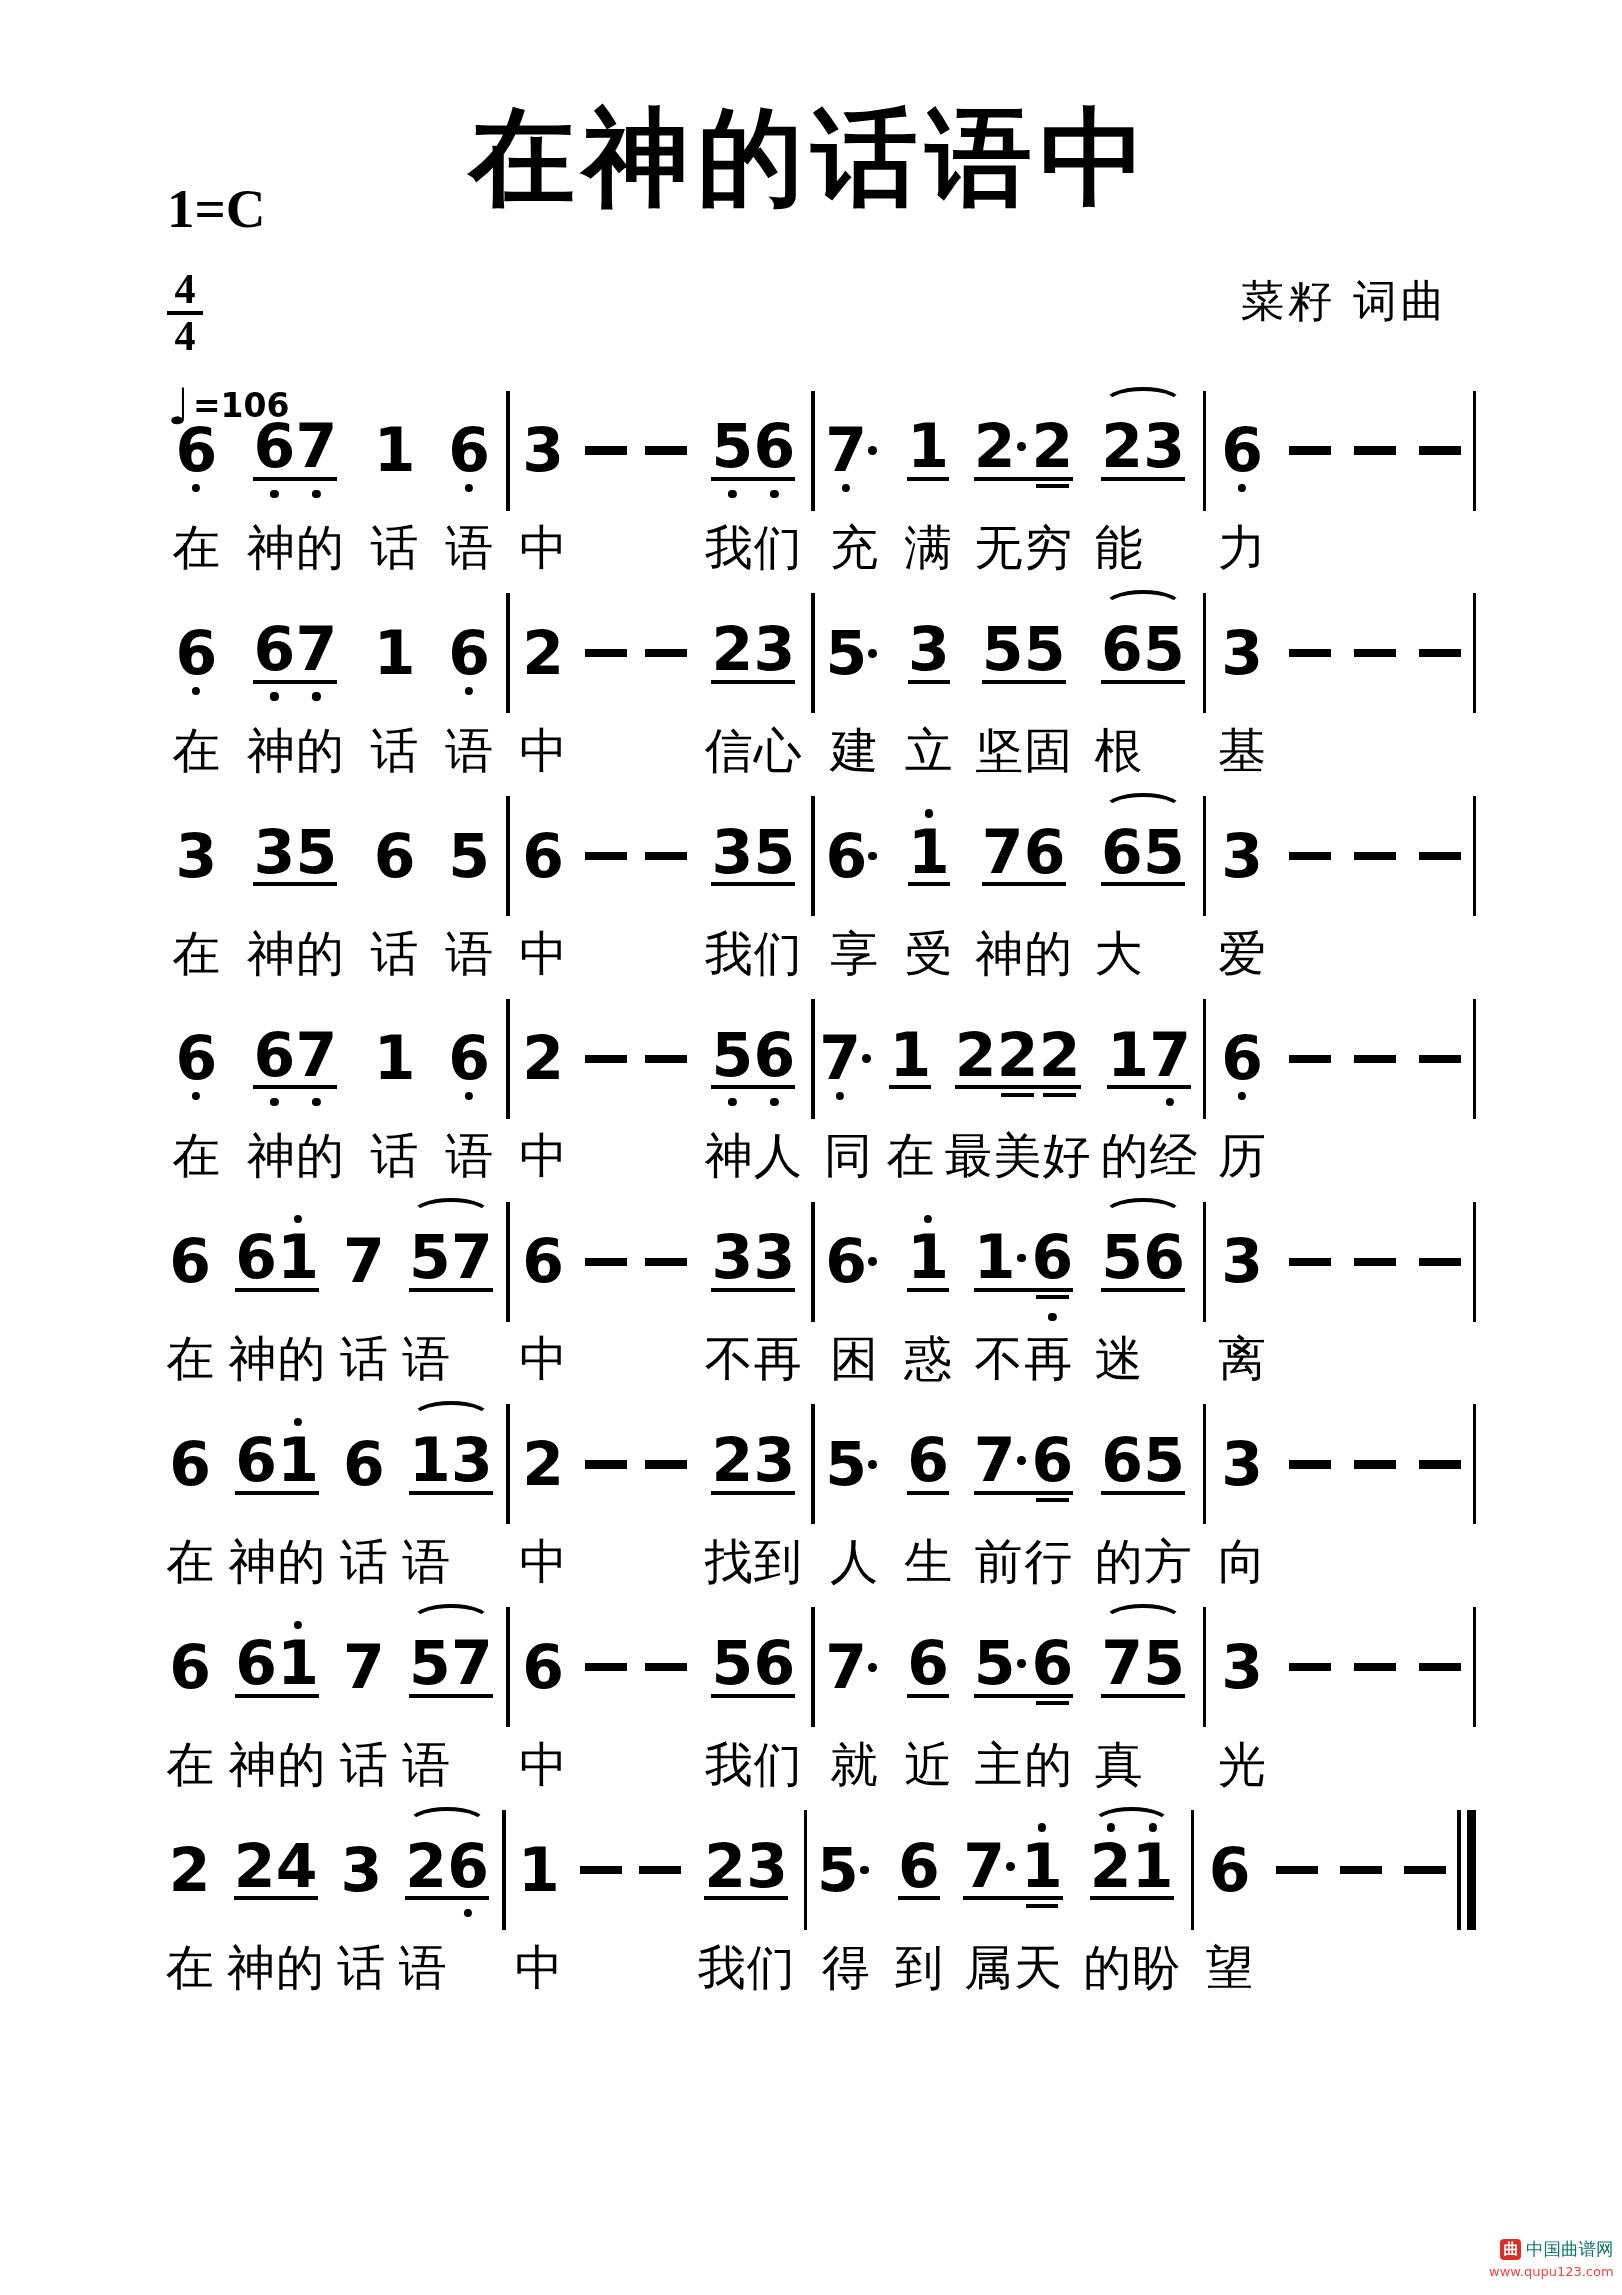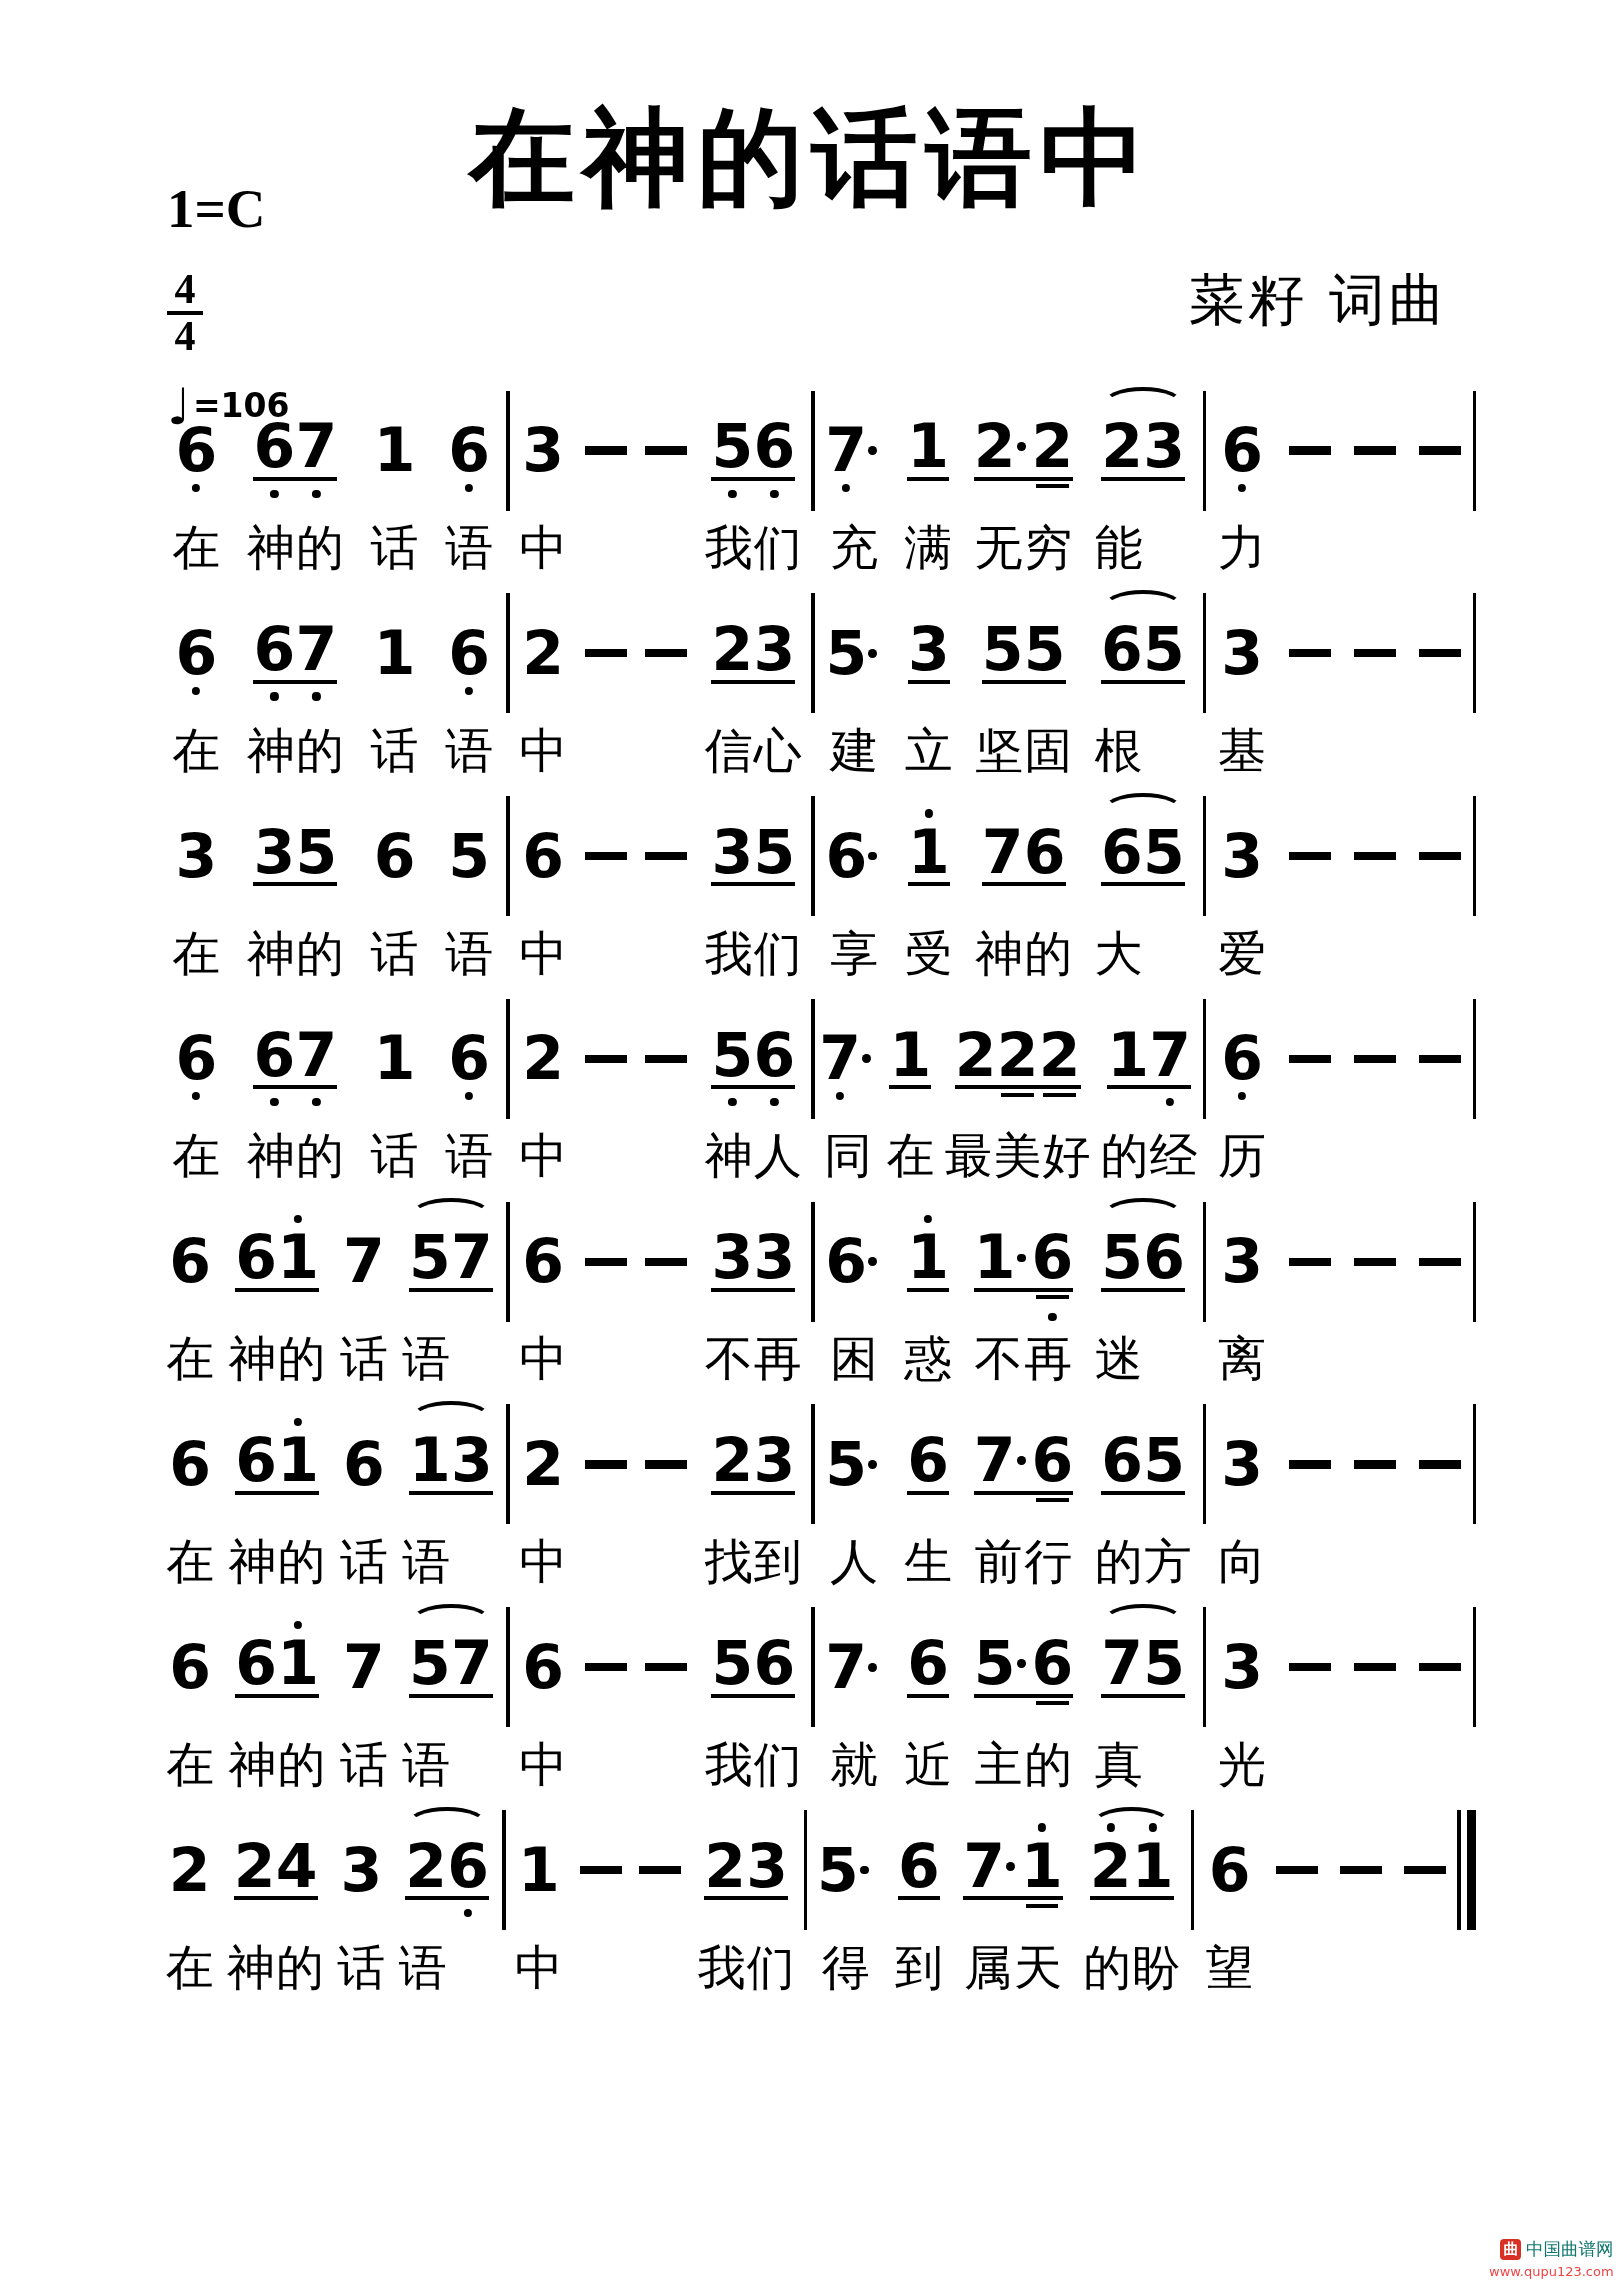--- a/index.html
+++ b/index.html
@@ -9,21 +9,21 @@
          font-family:"DejaVu Serif", serif;letter-spacing:8.2px;}
   .header{display:flex;justify-content:space-between;align-items:center;
           padding:27px 175px 0 167px;height:88px;}
   .hleft{display:flex;align-items:flex-start;gap:30px;flex-direction:column;}
   .key{font-family:"Liberation Serif", serif;font-size:55px;font-weight:600;}
   .meter{display:inline-flex;flex-direction:column;align-items:center;
          font-family:"Liberation Serif", serif;font-weight:bold;font-size:42px;line-height:0.92;}
   .meter .fbar{width:36px;height:4.1px;background:#000;margin:2.3px 0;}
   .tempo{display:flex;align-items:flex-end;font-size:33px;font-weight:bold;}
   .tempo .tnote{font-size:50px;line-height:35px;margin-right:2.3px;font-weight:normal;}
-  .credit{font-size:56px;letter-spacing:3.5px;}
+  .credit{font-size:44px;letter-spacing:3.5px;}
   .sheet{padding:37px 147px 0 159px;}
   .mline{display:flex;align-items:stretch;margin-bottom:5.8px;}
   .measure{display:flex;justify-content:space-around;align-items:stretch;min-width:0;}
   .f0{flex:60;} .f1{flex:52;} .f2{flex:67;} .f3{flex:46;}
   .tk{display:flex;flex-direction:column;}
   .tk-notes{height:137px;display:flex;align-items:center;justify-content:center;}
   .tk-lyr{height:60px;display:flex;justify-content:space-around;font-size:48px;line-height:56px;}
   .ly{min-width:49px;text-align:center;}
   .grp{position:relative;}
   .grp-notes{display:flex;align-items:flex-end;}

